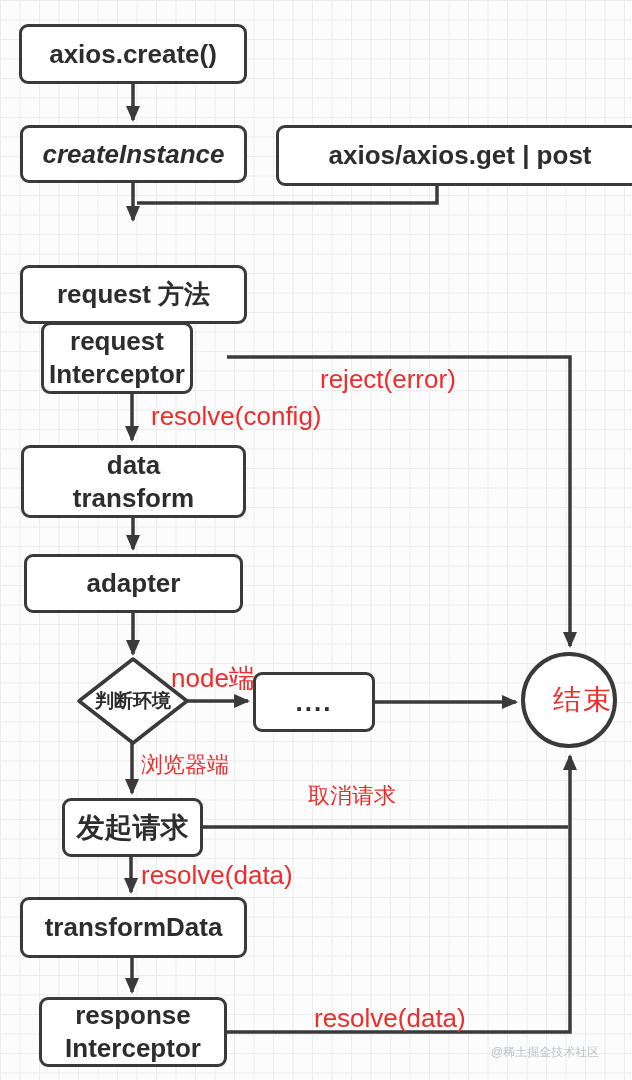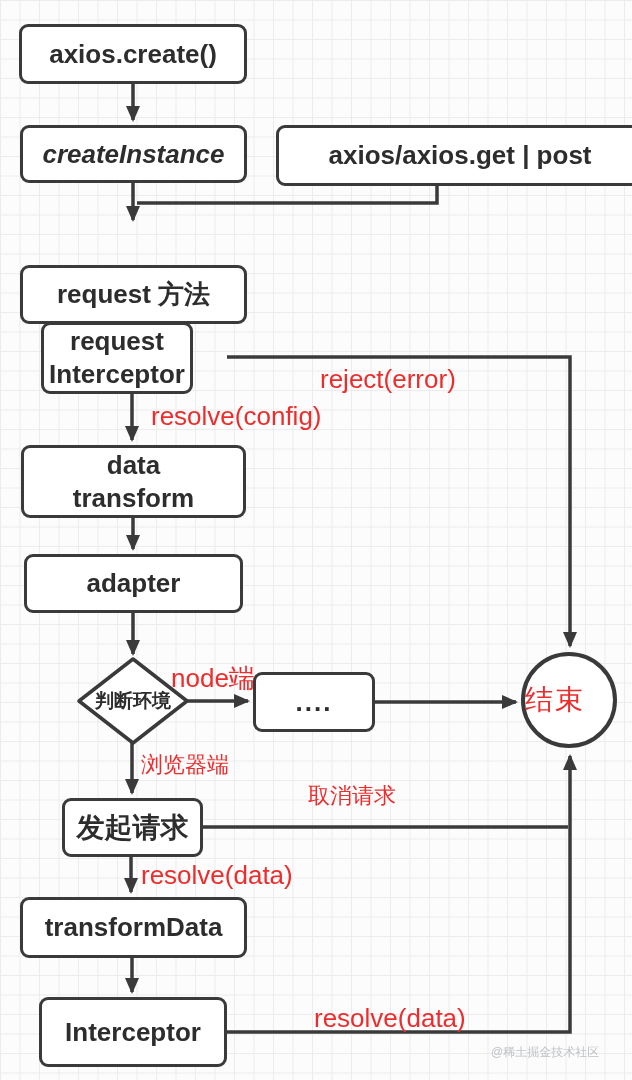--- a/index.html
+++ b/index.html
@@ -53,21 +53,21 @@
     display: flex; align-items: center; justify-content: center;
     color: #2d2d2d; font-size: 19px; font-weight: 700;
   }
   #node-end {
     position: absolute;
     box-sizing: border-box;
     left: 521px; top: 652px; width: 96px; height: 96px;
     background: #ffffff;
     border: 4px solid #3a3a3a;
     border-radius: 50%;
-    display: flex; align-items: center; justify-content: flex-start;
+    display: flex; align-items: center; justify-content: flex-end;
     color: #ee2c2c; font-size: 28px; font-weight: 500;
     letter-spacing: 2px;
   }
   #node-dots { letter-spacing: 2px; }
   #watermark {
     position: absolute;
     left: 491px; top: 1044px;
     color: #bfc3c6;
     font-size: 12px;
     white-space: nowrap;
@@ -148,20 +148,21 @@
 
   <div class="node" style="left:62px; top:798px; width:141px; height:59px; font-size:28px;">
     <span>发起请求</span>
   </div>
 
   <div class="node" style="left:20px; top:897px; width:227px; height:61px;">
     <span>transformData</span>
   </div>
 
   <div class="node" style="left:39px; top:997px; width:188px; height:70px;">
+    <span>response</span>
     <span>Interceptor</span>
   </div>
 
   <div class="red-label" style="left:320px; top:367px;">reject(error)</div>
   <div class="red-label" style="left:151px; top:404px;">resolve(config)</div>
   <div class="red-label" style="left:171px; top:666px;">node端</div>
   <div class="red-label cjk" style="left:141px; top:753px;text-align:right;">浏览器端</div>
   <div class="red-label cjk" style="left:308px; top:784px;">取消请求</div>
   <div class="red-label" style="left:141px; top:863px;">resolve(data)</div>
   <div class="red-label" style="left:314px; top:1006px;">resolve(data)</div>

